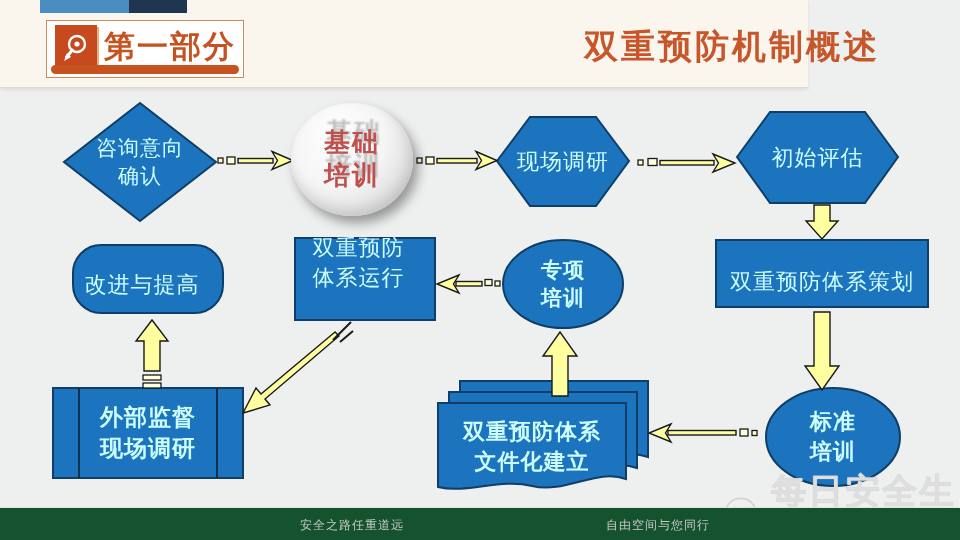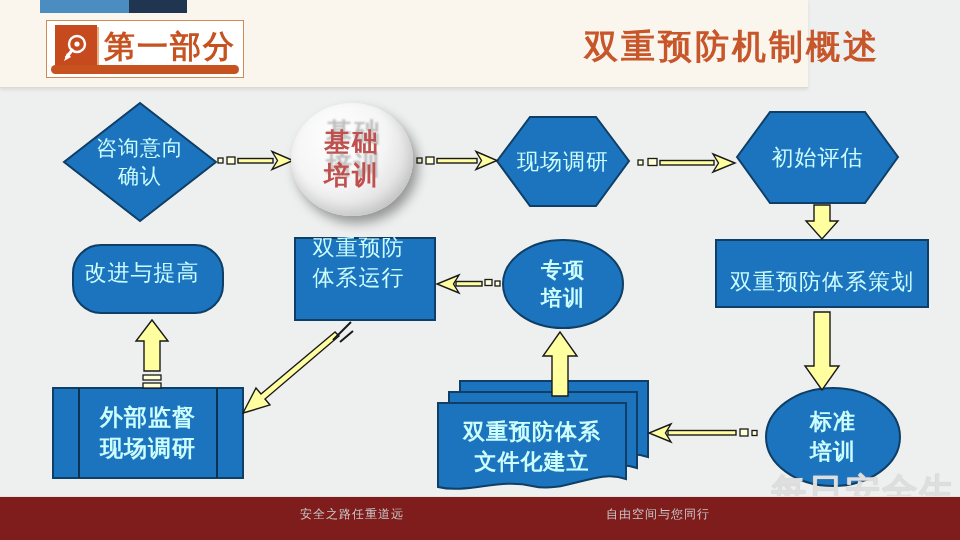--- a/index.html
+++ b/index.html
@@ -48,21 +48,21 @@
     box-shadow:5px 7px 12px rgba(0,0,0,.38), inset -3px -6px 12px rgba(0,0,0,.10);
     display:flex;align-items:center;justify-content:center;z-index:2}
   .circle-node .txt{color:var(--circle-text);font-family:"Liberation Serif",serif;font-weight:bold;
     font-size:26px;line-height:1.25;text-align:center;white-space:pre-line;letter-spacing:2px;
     text-shadow:2px -10px 2px rgba(140,140,140,.55)}
 
   
   .watermark{position:absolute;left:722px;top:468px;display:flex;align-items:center;z-index:4}
   .wm-text{font-family:"Liberation Serif",serif;font-weight:bold;font-size:35px;color:var(--watermark);
            letter-spacing:2px;text-shadow:0 0 1px #c3c3c3}
-  .footer{position:absolute;left:0;bottom:0;width:960px;height:44px;background:#7f1d1d;
+  .footer{position:absolute;left:0;bottom:0;width:960px;height:33px;background:#14532d;
           border-top:1px solid #e2e2e2;z-index:5}
   .footer-texts{position:absolute;left:300px;top:9px;width:410px;display:flex;justify-content:space-between;
                 font-size:12px;color:#c9c9c9;letter-spacing:1px}
 </style>
 </head>
 <body>
 
 <div class="slide">
 
   <div class="header">
@@ -173,21 +173,21 @@
     <div class="nlabel bold" style="left:766px;top:392px;width:134px;height:90px">标准
 培训</div>
     <div class="nlabel bold" style="left:438px;top:408px;width:188px;height:78px">双重预防体系
 文件化建立</div>
     <div class="nlabel bold" style="left:503px;top:244px;width:120px;height:80px;font-size:21px">专项
 培训</div>
     <div class="nlabel" style="left:295px;top:228px;width:127px;height:70px">双重预防
 体系运行</div>
     <div class="nlabel bold" style="left:53px;top:393px;width:190px;height:80px;font-size:23px">外部监督
 现场调研</div>
-    <div class="nlabel" style="left:73px;top:251px;width:138px;height:44px">改进与提高</div>
+    <div class="nlabel" style="left:73px;top:263px;width:138px;height:44px">改进与提高</div>
   </div>
 
   <div class="watermark">
     <svg width="58" height="52" viewBox="0 0 58 52">
       <ellipse cx="22" cy="21" rx="17" ry="14.5" fill="#efefef" stroke="#d2d2d2" stroke-width="2"></ellipse>
       <polygon points="12,33 10,42 20,35" fill="#efefef" stroke="#d2d2d2" stroke-width="1.5"></polygon>
       <ellipse cx="41" cy="33" rx="13" ry="11" fill="#f4f4f4" stroke="#d2d2d2" stroke-width="2"></ellipse>
       <polygon points="48,42 52,49 42,44" fill="#f4f4f4" stroke="#d2d2d2" stroke-width="1.5"></polygon>
       <circle cx="16" cy="18" r="2" fill="#d2d2d2"></circle>
         <circle cx="27" cy="18" r="2" fill="#d2d2d2"></circle>

